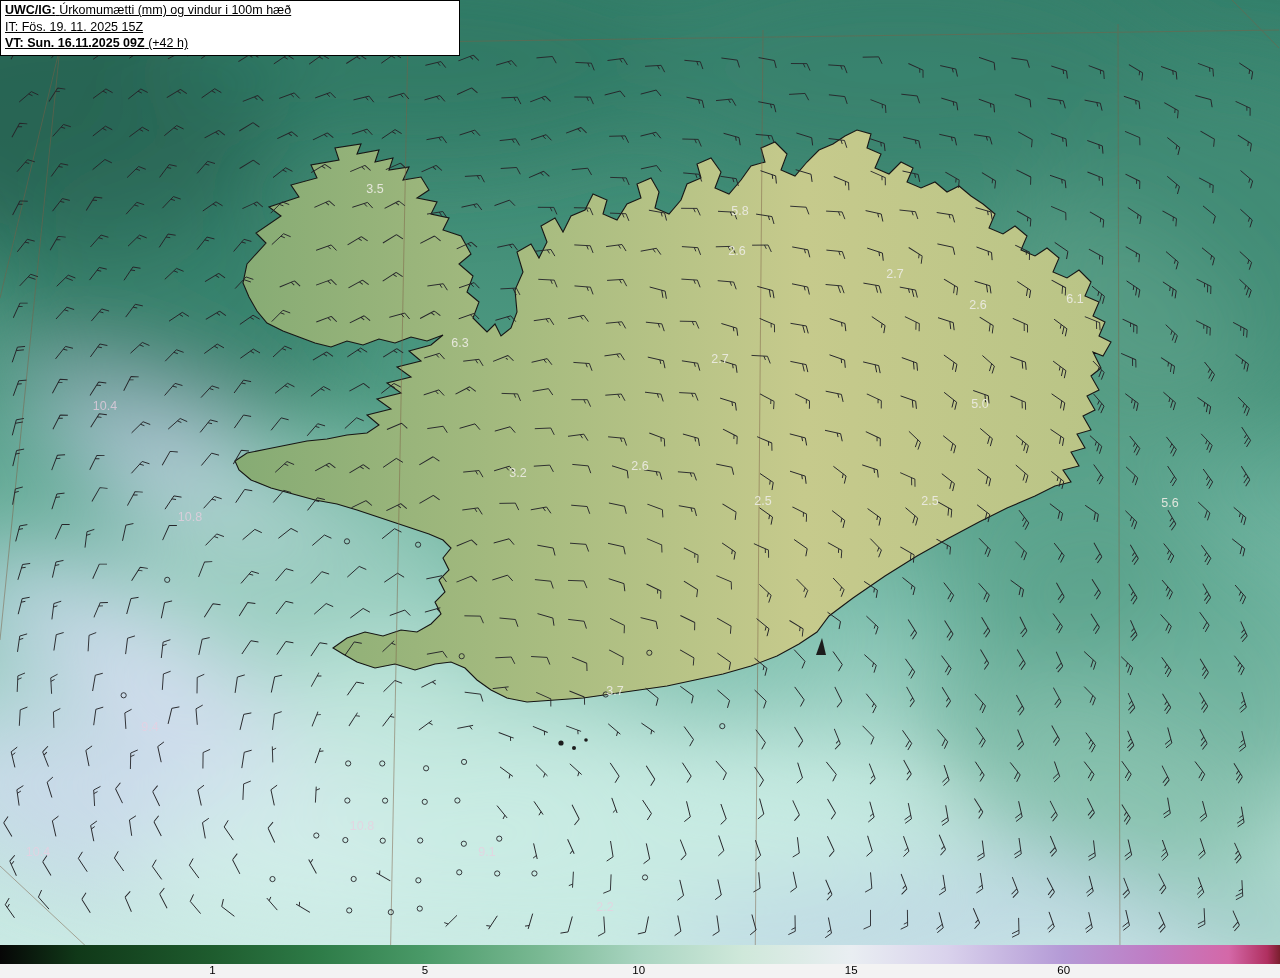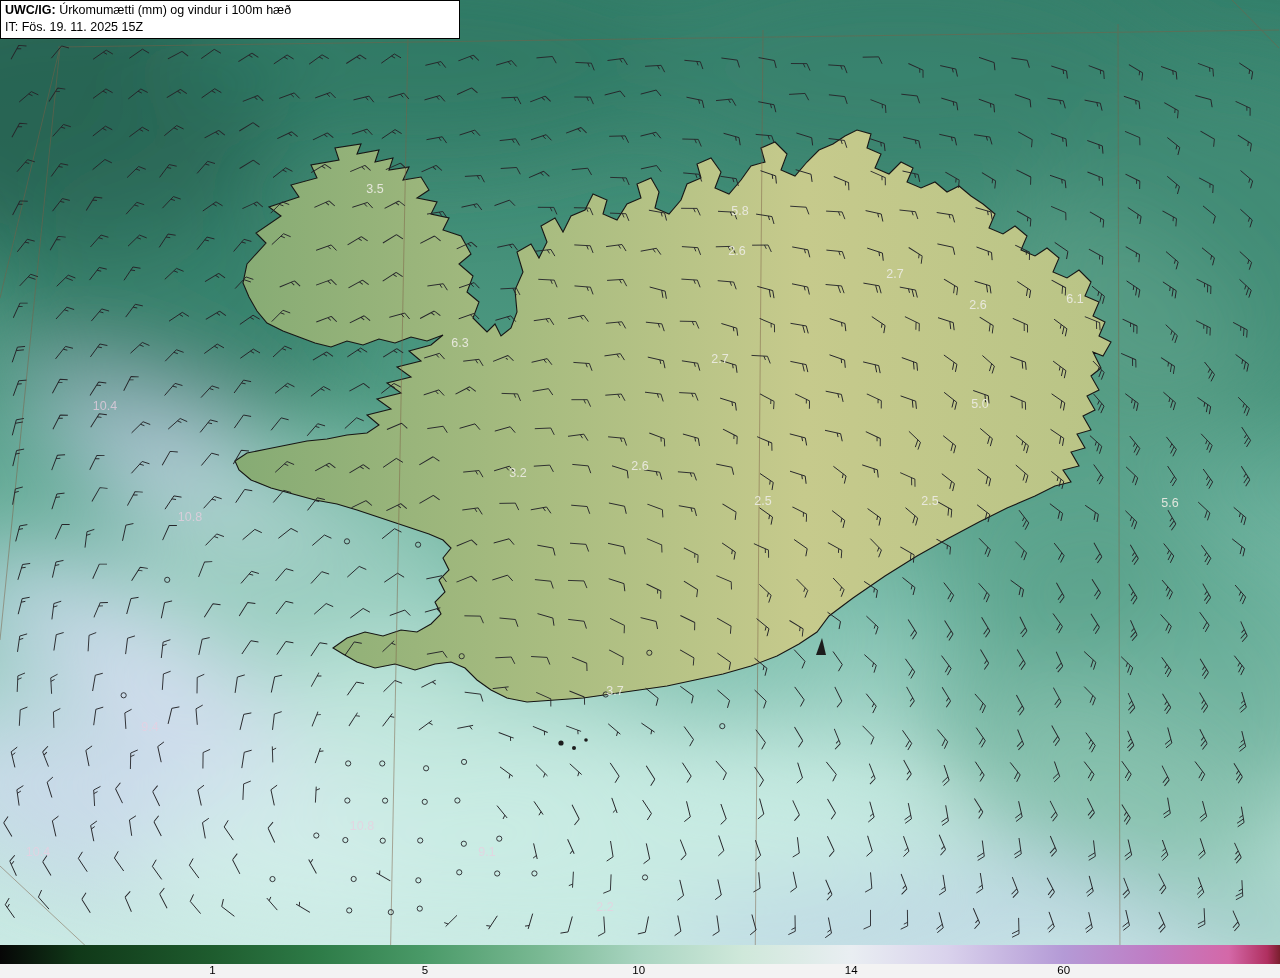--- a/index.html
+++ b/index.html
@@ -2,21 +2,21 @@
 <html><head>
 <meta charset="utf-8">
 <style>
   html,body{margin:0;padding:0;background:#777;}
   .stage{position:relative;width:1280px;height:978px;overflow:hidden;
          font-family:"Liberation Sans",sans-serif;background:#cfeae2;}
   .stage svg{position:absolute;top:0;left:0;display:block;}
 
   .titlebox{position:absolute;top:0;left:0;z-index:6;background:#fff;
             border:1px solid #000;box-sizing:border-box;min-width:460px;
-            padding:1px 10px 3px 4px;font-size:12.5px;line-height:1.32;color:#000;}
+            padding:1px 10px 3px 4px;font-size:12.5px;line-height:1.32;color:#000;text-decoration:underline;}
   .titlebox .b{font-weight:bold;}
 
   .colorbar{position:absolute;left:0;right:0;bottom:0;z-index:6;}
   .cb-grad{height:19px;}
   .cb-labels{position:relative;height:14px;background:#f3f3f3;
              font-size:11.5px;color:#000;}
   .cb-labels span{position:absolute;top:0;transform:translateX(-50%);}
 
   .barb{stroke:#26262a;stroke-width:0.9;fill:none;}
   .calm{stroke:#26262a;stroke-width:0.9;fill:none;}
@@ -957,27 +957,31 @@
         <text x="605" y="911" text-anchor="middle" class="lbl-pink">2.2</text>
       </g>
   </svg>
 
   <div class="titlebox">
     <div>
       <span class="b">UWC/IG:</span>
       <span>Úrkomumætti (mm) og vindur i 100m hæð</span>
     </div>
     <div>IT: Fös. 19. 11. 2025 15Z</div>
+    <div>
+      <span class="b">VT: Sun. 16.11.2025 09Z</span>
+      <span>(+42 h)</span>
+    </div>
   </div>
 
   <div class="colorbar">
     <div class="cb-grad" style="background: linear-gradient(to right, rgb(6, 6, 6) 0%, rgb(16, 56, 24) 6%, rgb(30, 92, 46) 16.6%, rgb(46, 124, 72) 25%, rgb(74, 154, 104) 33.2%, rgb(120, 184, 146) 42%, rgb(168, 212, 192) 49.9%, rgb(207, 232, 218) 58%, rgb(233, 238, 242) 66.5%, rgb(217, 210, 236) 74%, rgb(180, 154, 214) 83.1%, rgb(191, 124, 196) 90%, rgb(212, 104, 168) 96%, rgb(176, 48, 96) 99%, rgb(122, 31, 46) 100%);"></div>
     <div class="cb-labels">
         <span style="left: 16.6%;">1</span>
         <span style="left: 33.2%;">5</span>
         <span style="left: 49.9%;">10</span>
-        <span style="left: 66.5%;">14</span>
+        <span style="left: 66.5%;">15</span>
         <span style="left: 83.1%;">60</span>
         <span style="left: 99.5%; margin-top: 12px;">50</span>
       </div>
   </div>
 
 </div>
 
 </body></html>

